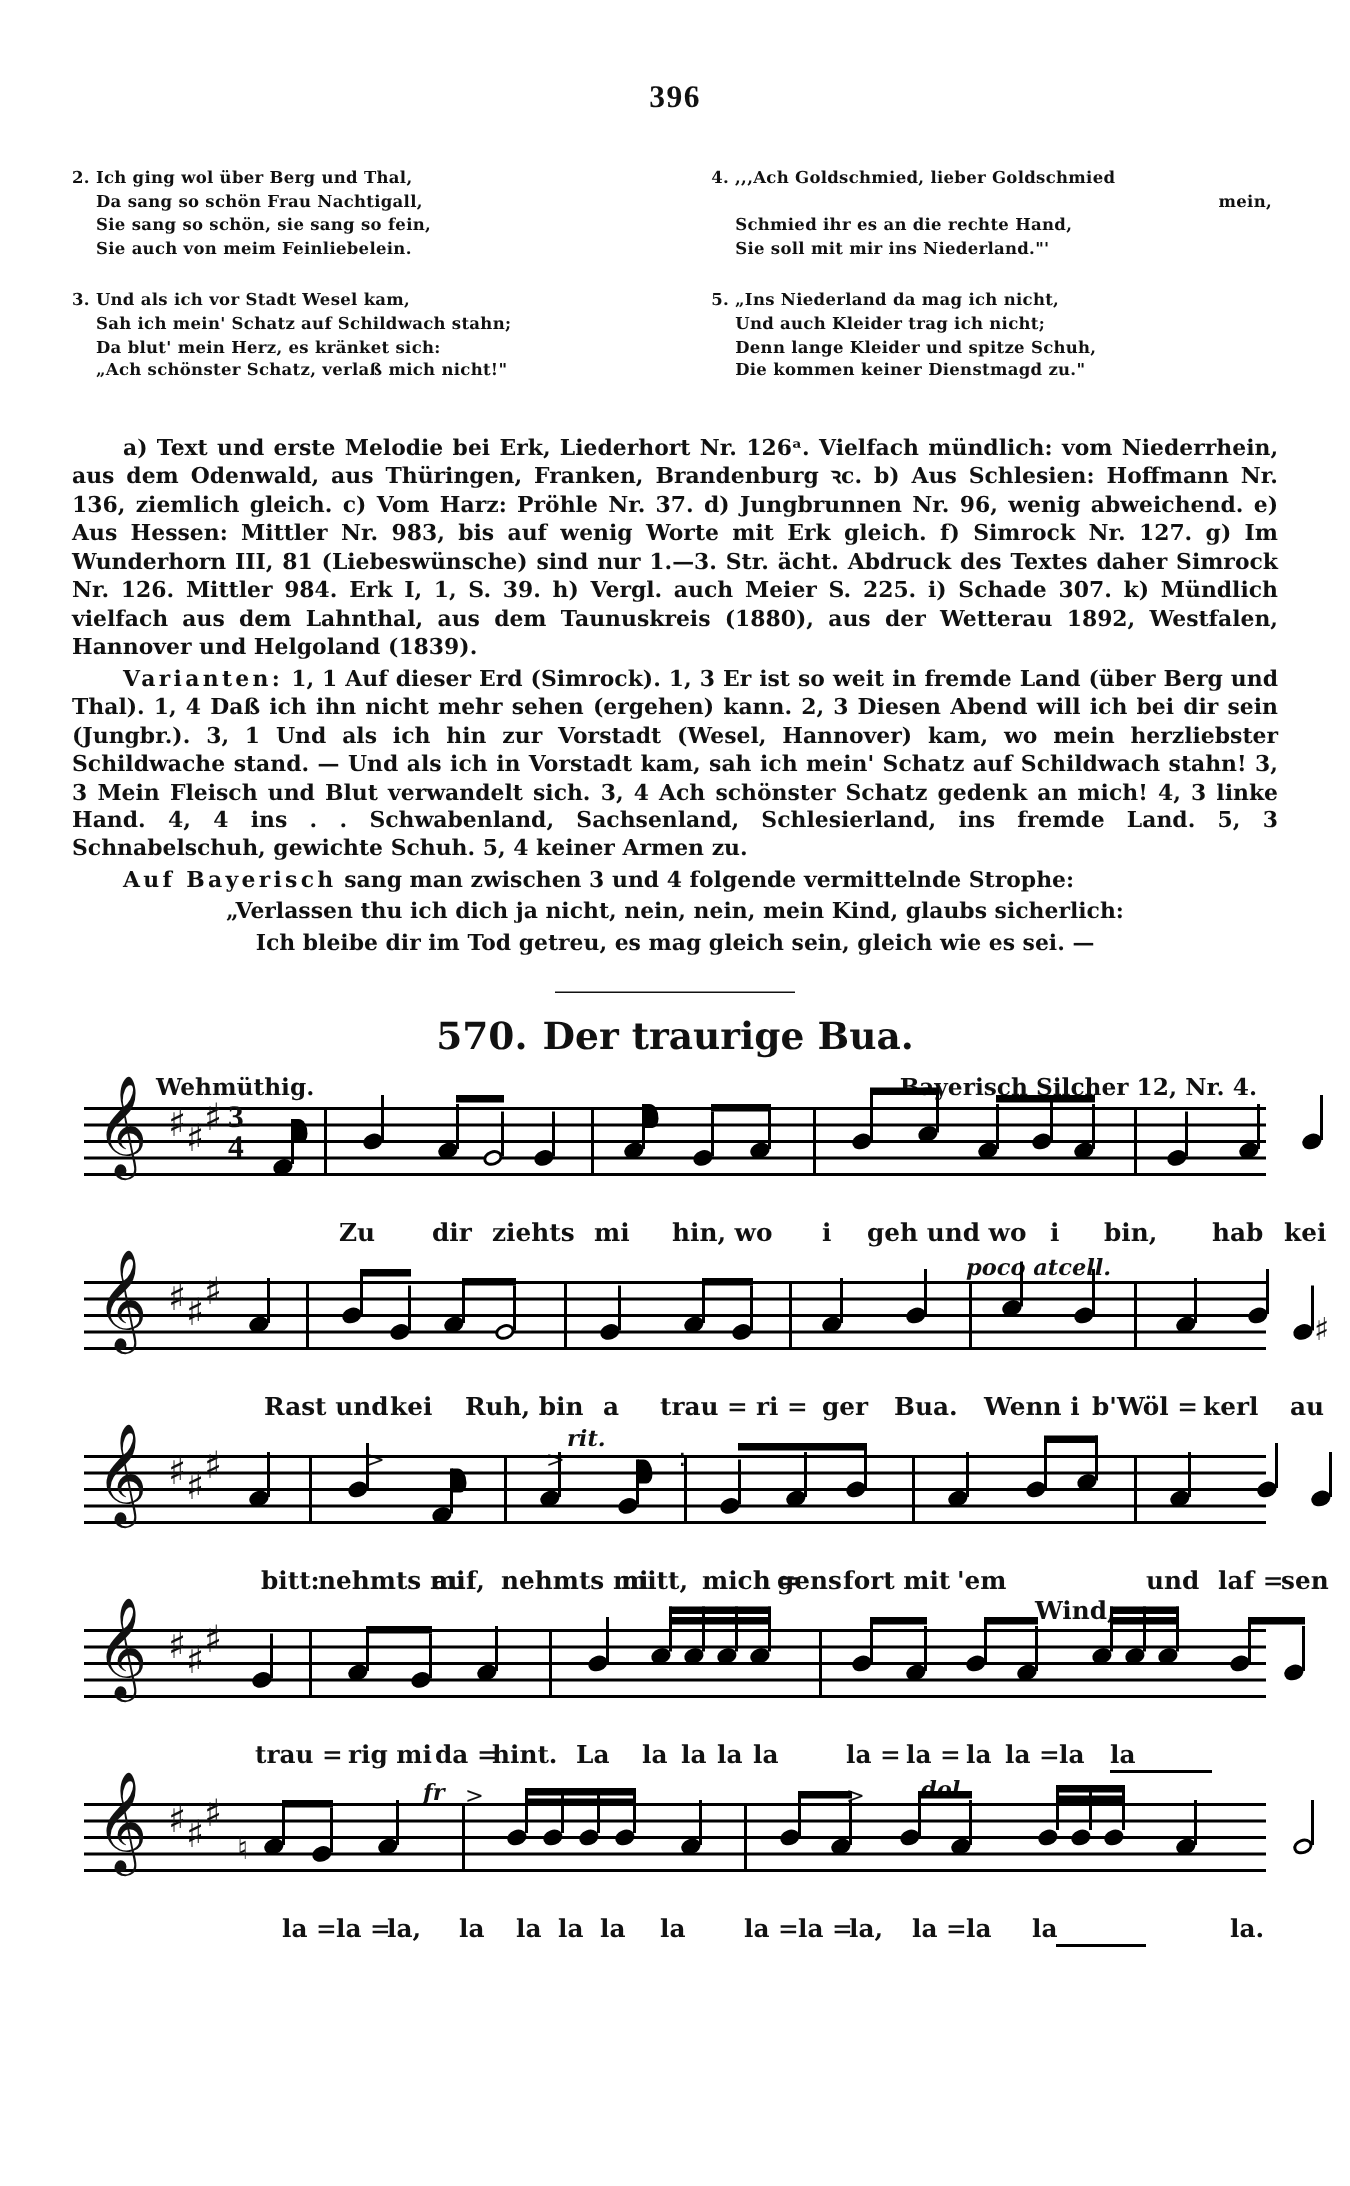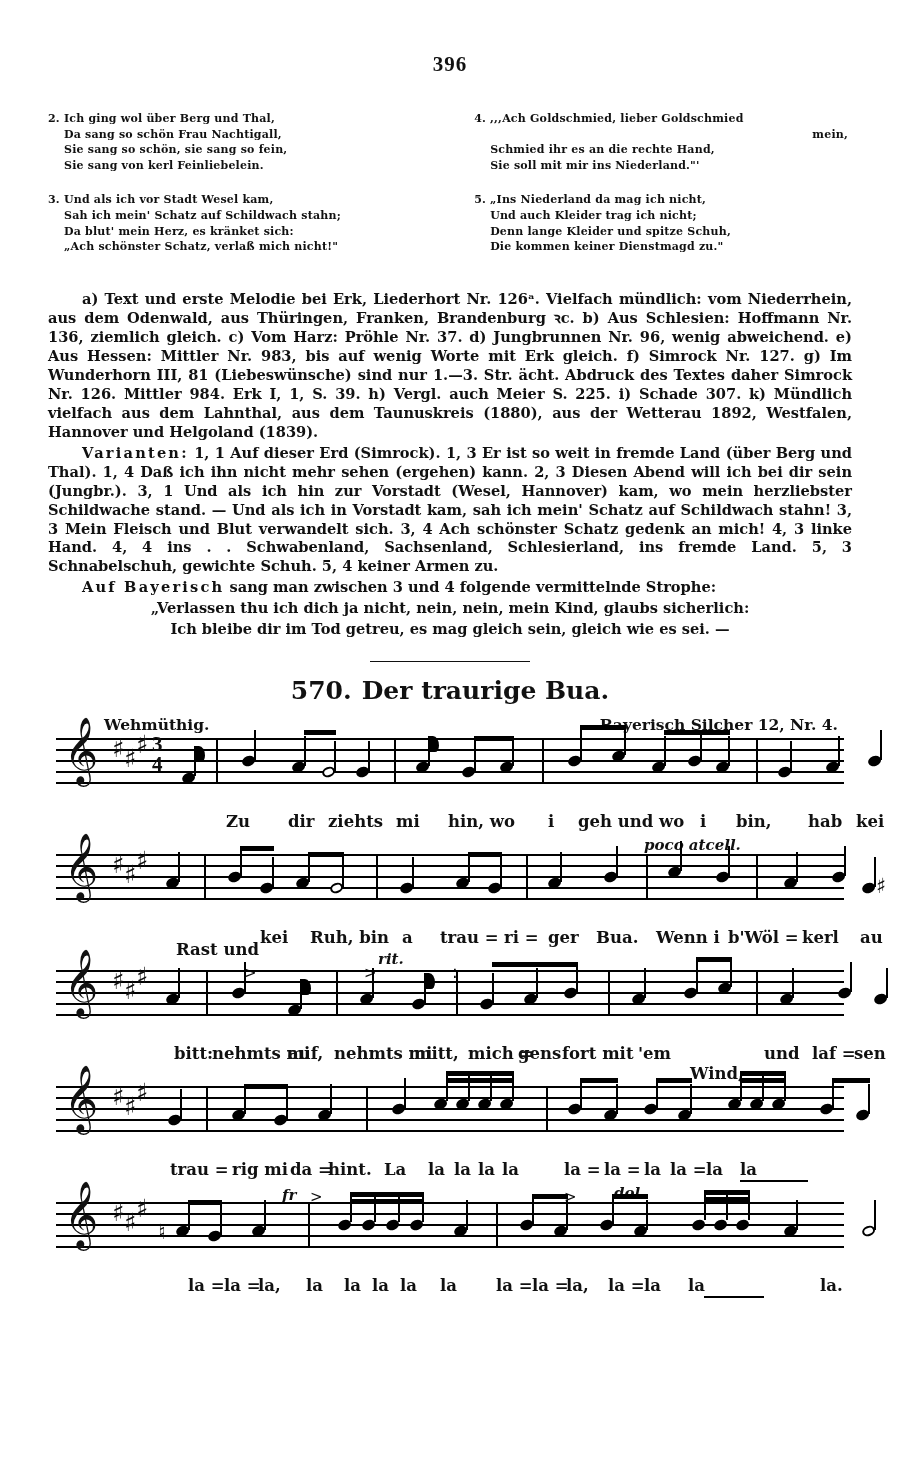--- a/index.html
+++ b/index.html
@@ -239,21 +239,21 @@
 
   <div class="page-number">396</div>
 
   <div class="verse-grid">
 
     <div class="verse-col">
       <div class="verse">
         <div class="verse-line first"><span class="verse-num">2.</span> <span>Ich ging wol über Berg und Thal,</span></div>
         <div class="verse-line indent1">Da sang so schön Frau Nachtigall,</div>
         <div class="verse-line indent1">Sie sang so schön, sie sang so fein,</div>
-        <div class="verse-line indent1">Sie sang von kerl Feinliebelein.</div>
+        <div class="verse-line indent1">Sie auch von meim Feinliebelein.</div>
       </div>
       <div class="verse">
         <div class="verse-line first"><span class="verse-num">3.</span> <span>Und als ich vor Stadt Wesel kam,</span></div>
         <div class="verse-line indent1">Sah ich mein' Schatz auf Schildwach stahn;</div>
         <div class="verse-line indent1">Da blut' mein Herz, es kränket sich:</div>
         <div class="verse-line indent1">„Ach schönster Schatz, verlaß mich nicht!"</div>
       </div>
     </div>
 
     <div class="verse-col">
@@ -444,21 +444,21 @@
         <div class="stem" style="left:740px; top:-2px;"></div>
         <div class="note" style="left:776px; top:18px;"></div>
         <div class="stem" style="left:788px; top:-8px;"></div>
         <div class="accid" style="left:820px; top:22px;">♯</div>
         <div class="note" style="left:806px; top:29px;"></div>
         <div class="stem" style="left:818px; top:3px;"></div>
 
       </div>
 
       <div class="lyrics">
-        <span class="syl" style="left:128px;margin-top:12px;">Rast und</span>
+        <span class="syl" style="left:128px;">Rast und</span>
         <span class="syl" style="left:212px;">kei</span>
         <span class="syl" style="left:262px;">Ruh, bin</span>
         <span class="syl" style="left:354px;">a</span>
         <span class="syl" style="left:392px;">trau =</span>
         <span class="syl" style="left:456px;">ri =</span>
         <span class="syl" style="left:500px;">ger</span>
         <span class="syl" style="left:548px;">Bua.</span>
         <span class="syl" style="left:608px;">Wenn i</span>
         <span class="syl" style="left:680px;">b'Wöl =</span>
         <span class="syl" style="left:754px;">kerl</span>

